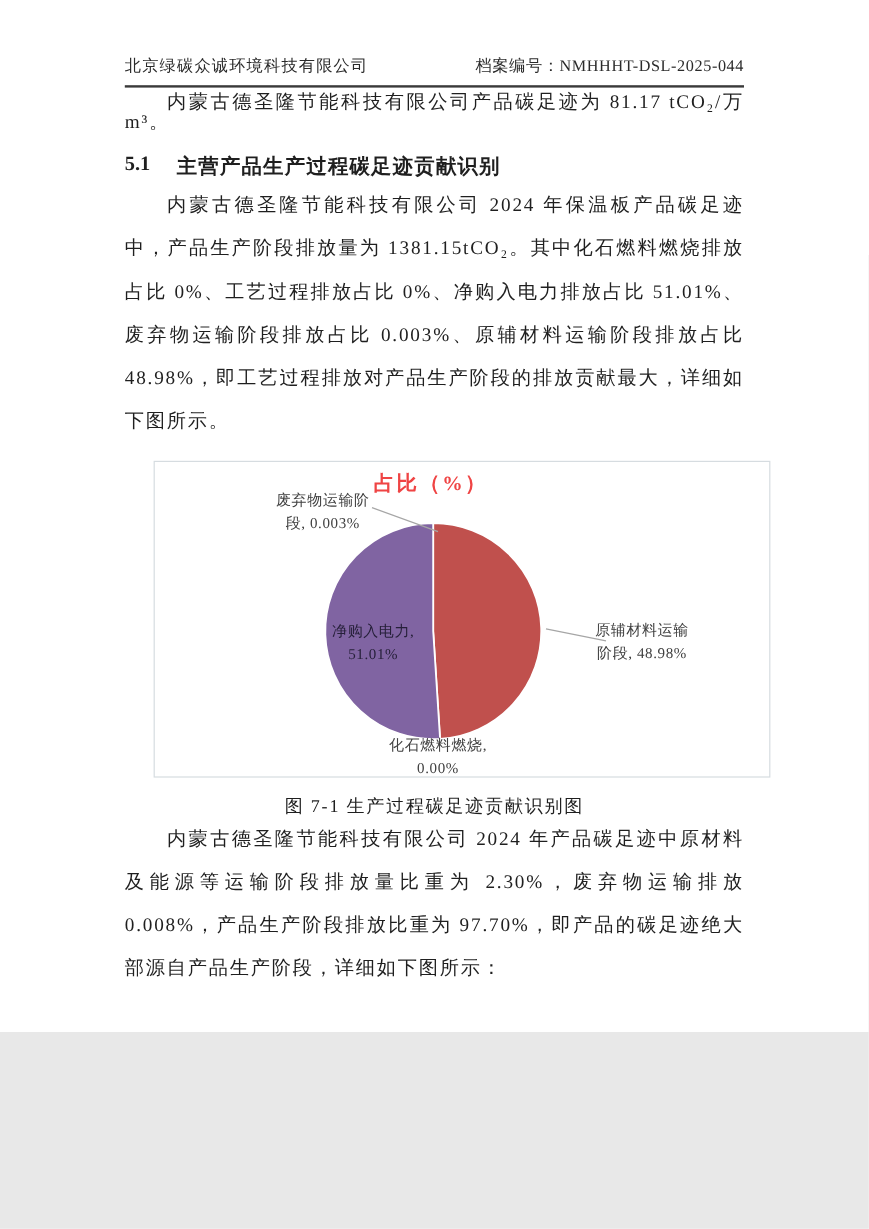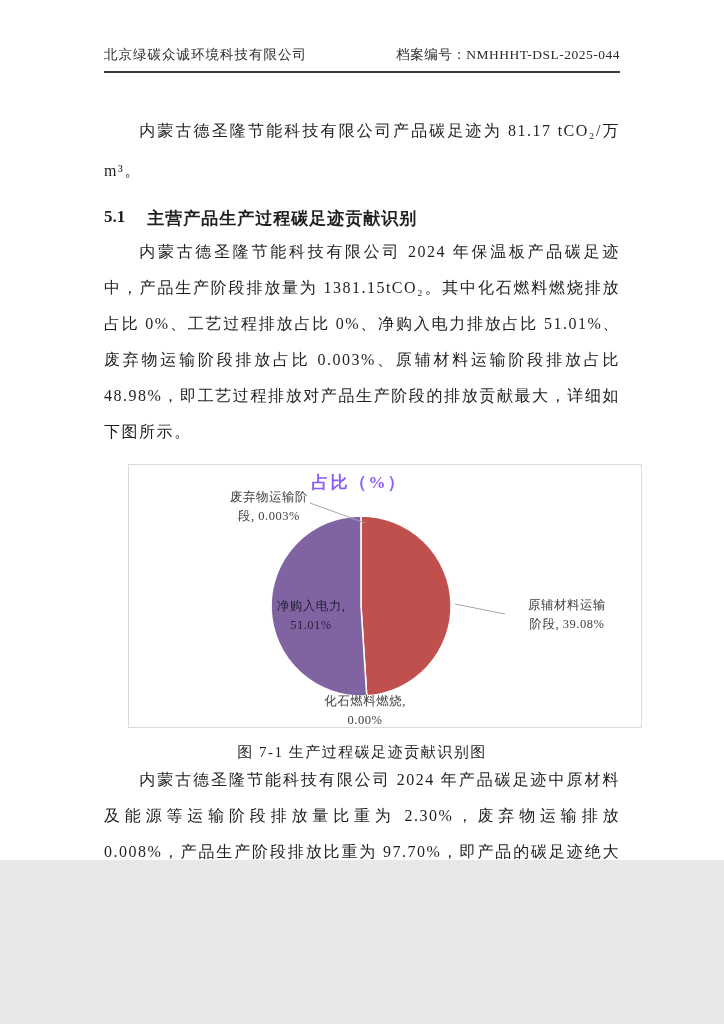--- a/index.html
+++ b/index.html
@@ -17,45 +17,45 @@
     display:flex;justify-content:space-between;align-items:baseline;
     font-size:13.5px;letter-spacing:1px;color:#2b2b2b;
     border-bottom:2px solid #3a3a3a;padding-bottom:7px;
   }
   .hdr .num{letter-spacing:0.5px;}
   
   .para{
     font-size:16px;line-height:36px;letter-spacing:1.5px;
     text-align:justify;text-indent:2.2em;margin:0;
   }
-  .para.first{margin-top:38px;line-height:40px;font-family:Liberation Serif, serif;}
+  .para.first{margin-top:4px;line-height:17px;font-family:Liberation Serif, serif;}
   .sec-heading{
     margin:16px 0 4px 0;font-size:17px;font-weight:bold;
     letter-spacing:1px;display:flex;align-items:flex-start;
   }
   .sec-heading .sec-no{margin-right:22px;letter-spacing:0;}
   
   .chart-box{
     position:relative;margin:14px 0 0 24px;
     width:512px;height:262px;
     border:1px solid #d6dce0;background:#fff;
   }
   .chart-box svg{position:absolute;left:0;top:0;}
   .chart-title{
     position:absolute;left:0;top:6px;width:460px;text-align:center;
-    font-size:17px;font-weight:bold;letter-spacing:2px;color:#8b5cf6;
+    font-size:17px;font-weight:bold;letter-spacing:2px;color:#ef4444;
   }
   .dlabel{
     position:absolute;text-align:center;
     font-size:12.5px;line-height:19px;color:#404040;letter-spacing:0.5px;
   }
   .dlabel-waste{left:80px;top:23px;width:120px;}
   .dlabel-elec{left:122px;top:132px;width:120px;color:#26203a;}
   .dlabel-fossil{left:166px;top:227px;width:140px;}
-  .dlabel-raw{left:378px;top:131px;width:120px;}
+  .dlabel-raw{left:346px;top:131px;width:120px;}
   .fig-caption{
     margin-top:15px;text-align:center;font-size:15px;letter-spacing:1.5px;
   }
   .page-number{
     position:absolute;left:0;right:0;top:938px;text-align:center;
     font-size:13px;color:#222;
   }
 </style>
 </head>
 <body>
@@ -96,21 +96,21 @@
       <div class="dlabel dlabel-elec">
         <div>净购入电力,</div>
         <div>51.01%</div>
       </div>
       <div class="dlabel dlabel-fossil">
         <div>化石燃料燃烧,</div>
         <div>0.00%</div>
       </div>
       <div class="dlabel dlabel-raw">
         <div>原辅材料运输</div>
-        <div>阶段, 39.08%</div>
+        <div>阶段, 48.98%</div>
       </div>
     </div>
 
     <div class="fig-caption">图 7-1  生产过程碳足迹贡献识别图</div>
 
 
     <p class="para">内蒙古德圣隆节能科技有限公司 2024 年产品碳足迹中原材料及能源等运输阶段排放量比重为 2.30%，废弃物运输排放 0.008%，产品生产阶段排放比重为 97.70%，即产品的碳足迹绝大部源自产品生产阶段，详细如下图所示：</p>
 
   </div>
 

